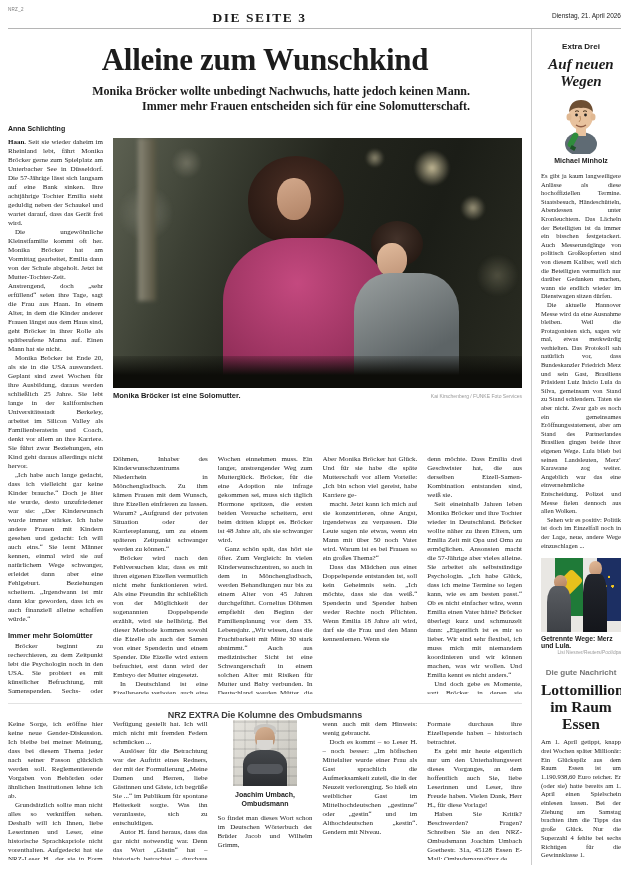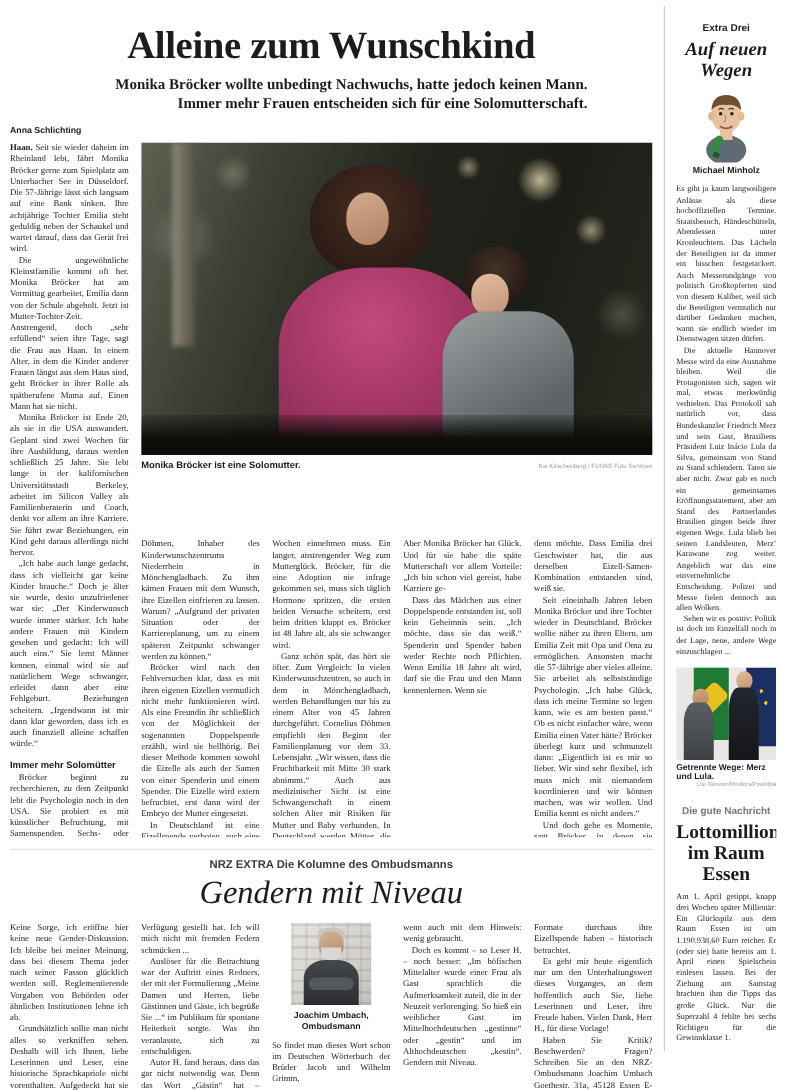--- a/index.html
+++ b/index.html
@@ -123,20 +123,25 @@
   .gn-body { font-size:6.6px; line-height:8.7px; text-align:justify; }
   
   .wa-box { background:#176a4e; border-radius:7px; margin-top:9px; padding:7px 6px 6px; color:#fff; }
   .wa-title { text-align:center; font:bold 7px/9px "Liberation Sans",sans-serif; }
 </style>
 </head>
 <body>
 
 <div class="page">
 
+  <header class="masthead">
+    <span class="edition">NRZ_2</span>
+    <div class="section-title">DIE SEITE 3</div>
+    <span class="mast-date">Dienstag, 21. April 2026</span>
+  </header>
 
   <div class="content">
     <div class="main-col">
 
       <section>
         <h2 class="headline">Alleine zum Wunschkind</h2>
         <p class="subheadline">Monika Bröcker wollte unbedingt Nachwuchs, hatte jedoch keinen Mann. Immer mehr Frauen entscheiden sich für eine Solomutterschaft.</p>
         <div class="byline">Anna Schlichting</div>
 
         <div class="article-body">
@@ -172,35 +177,35 @@
                 <p>Döhmen, Inhaber des Kinderwunschzentrums Niederrhein in Mönchengladbach. Zu ihm kämen Frauen mit dem Wunsch, ihre Eizellen einfrieren zu lassen. Warum? „Aufgrund der privaten Situation oder der Karriereplanung, um zu einem späteren Zeitpunkt schwanger werden zu können.“</p>
                 <p>Bröcker wird nach den Fehlversuchen klar, dass es mit ihren eigenen Eizellen vermutlich nicht mehr funktionieren wird. Als eine Freundin ihr schließlich von der Möglichkeit der sogenannten Doppelspende erzählt, wird sie hellhörig. Bei dieser Methode kommen sowohl die Eizelle als auch der Samen von einer Spenderin und einem Spender. Die Eizelle wird extern befruchtet, erst dann wird der Embryo der Mutter eingesetzt.</p>
                 <p>In Deutschland ist eine Eizellspende verboten, auch eine Doppelspende ist daher nicht erlaubt. Kliniken in Spanien und in den USA haben sich auf solche Eingriffe spezialisiert. Die heute 57-Jährige lässt sich erst lange in einer Klinik in Alicante an der Costa Blanca beraten, wechselt später zu einer Spezialklinik in Kalifornien. 12.000 Dollar zahlt sie für drei Versuche. Hinzu kommen Medikamente, die sie über</p>
               </div>
               <div class="acol">
                 <p>Wochen einnehmen muss. Ein langer, anstrengender Weg zum Mutterglück. Bröcker, für die eine Adoption nie infrage gekommen sei, muss sich täglich Hormone spritzen, die ersten beiden Versuche scheitern, erst beim dritten klappt es. Bröcker ist 48 Jahre alt, als sie schwanger wird.</p>
                 <p>Ganz schön spät, das hört sie öfter. Zum Vergleich: In vielen Kinderwunschzentren, so auch in dem in Mönchengladbach, werden Behandlungen nur bis zu einem Alter von 45 Jahren durchgeführt. Cornelius Döhmen empfiehlt den Beginn der Familienplanung vor dem 33. Lebensjahr. „Wir wissen, dass die Fruchtbarkeit mit Mitte 30 stark abnimmt.“ Auch aus medizinischer Sicht ist eine Schwangerschaft in einem solchen Alter mit Risiken für Mutter und Baby verbunden. In Deutschland werden Mütter, die zum Zeitpunkt der Schwangerschaft über 35 Jahre alt sind, automatisch als „Risikoschwangere“ eingestuft. Das Risiko für Fehlgeburten steigt, auch Komplikationen wie Schwangerschaftsdiabetes, erhöhter Blutdruck und Thrombosen kommen statistisch gesehen häufiger vor.</p>
               </div>
               <div class="acol">
                 <p>Aber Monika Bröcker hat Glück. Und für sie habe die späte Mutterschaft vor allem Vorteile: „Ich bin schon viel gereist, habe Karriere ge-</p>
+                <p>macht. Jetzt kann ich mich auf sie konzentrieren, ohne Angst, irgendetwas zu verpassen. Die Leute sagen nie etwas, wenn ein Mann mit über 50 noch Vater wird. Warum ist es bei Frauen so ein großes Thema?“</p>
                 <p>Dass das Mädchen aus einer Doppelspende entstanden ist, soll kein Geheimnis sein. „Ich möchte, dass sie das weiß.“ Spenderin und Spender haben weder Rechte noch Pflichten. Wenn Emilia 18 Jahre alt wird, darf sie die Frau und den Mann kennenlernen. Wenn sie</p>
               </div>
               <div class="acol">
                 <p>denn möchte. Dass Emilia drei Geschwister hat, die aus derselben Eizell-Samen-Kombination entstanden sind, weiß sie.</p>
                 <p>Seit eineinhalb Jahren leben Monika Bröcker und ihre Tochter wieder in Deutschland. Bröcker wollte näher zu ihren Eltern, um Emilia Zeit mit Opa und Oma zu ermöglichen. Ansonsten macht die 57-Jährige aber vieles alleine. Sie arbeitet als selbstständige Psychologin. „Ich habe Glück, dass ich meine Termine so legen kann, wie es am besten passt.“ Ob es nicht einfacher wäre, wenn Emilia einen Vater hätte? Bröcker überlegt kurz und schmunzelt dann: „Eigentlich ist es mir so lieber. Wir sind sehr flexibel, ich muss mich mit niemandem koordinieren und wir können machen, was wir wollen. Und Emilia kennt es nicht anders.“</p>
                 <p>Und doch gebe es Momente, sagt Bröcker, in denen sie durchatmen müsse. „Es ist nicht immer leicht – und auch viel Arbeit. Aber es erfüllt mich.“ Mittlerweile ist die Sonne über Gruiten untergegangen. Monika Bröcker bringt Emilia gleich ins Bett. Für die Mutter ist noch kein Feierabend, sie muss, wie häufig am Abend, noch einmal</p>
               </div>
             </div>
           </div>
         </div>
       </section>
 
       <section class="ombudsman">
         <div class="omb-kicker">NRZ EXTRA Die Kolumne des Ombudsmanns</div>
-        <h2 class="omb-headline">Gendern mit Niveau</h2>
         <div class="omb-cols">
           <div class="ocol">
             <p>Keine Sorge, ich eröffne hier keine neue Gender-Diskussion. Ich bleibe bei meiner Meinung, dass bei diesem Thema jeder nach seiner Fasson glücklich werden soll. Reglementierende Vorgaben von Behörden oder ähnlichen Institutionen lehne ich ab.</p>
             <p>Grundsätzlich sollte man nicht alles so verkniffen sehen. Deshalb will ich Ihnen, liebe Leserinnen und Leser, eine historische Sprachkapriole nicht vorenthalten. Aufgedeckt hat sie NRZ-Leser H., der sie in Form einer Glosse im IDEA-Verlag veröffentlicht – und mir zur</p>
           </div>
           <div class="ocol">
             <p>Verfügung gestellt hat. Ich will mich nicht mit fremden Federn schmücken ...</p>
             <p>Auslöser für die Betrachtung war der Auftritt eines Redners, der mit der Formulierung „Meine Damen und Herren, liebe Gästinnen und Gäste, ich begrüße Sie ...“ im Publikum für spontane Heiterkeit sorgte. Was ihn veranlasste, sich zu entschuldigen.</p>
             <p>Autor H. fand heraus, dass das gar nicht notwendig war. Denn das Wort „Gästin“ hat – historisch betrachtet – durchaus seine Berechtigung.</p>
           </div>

